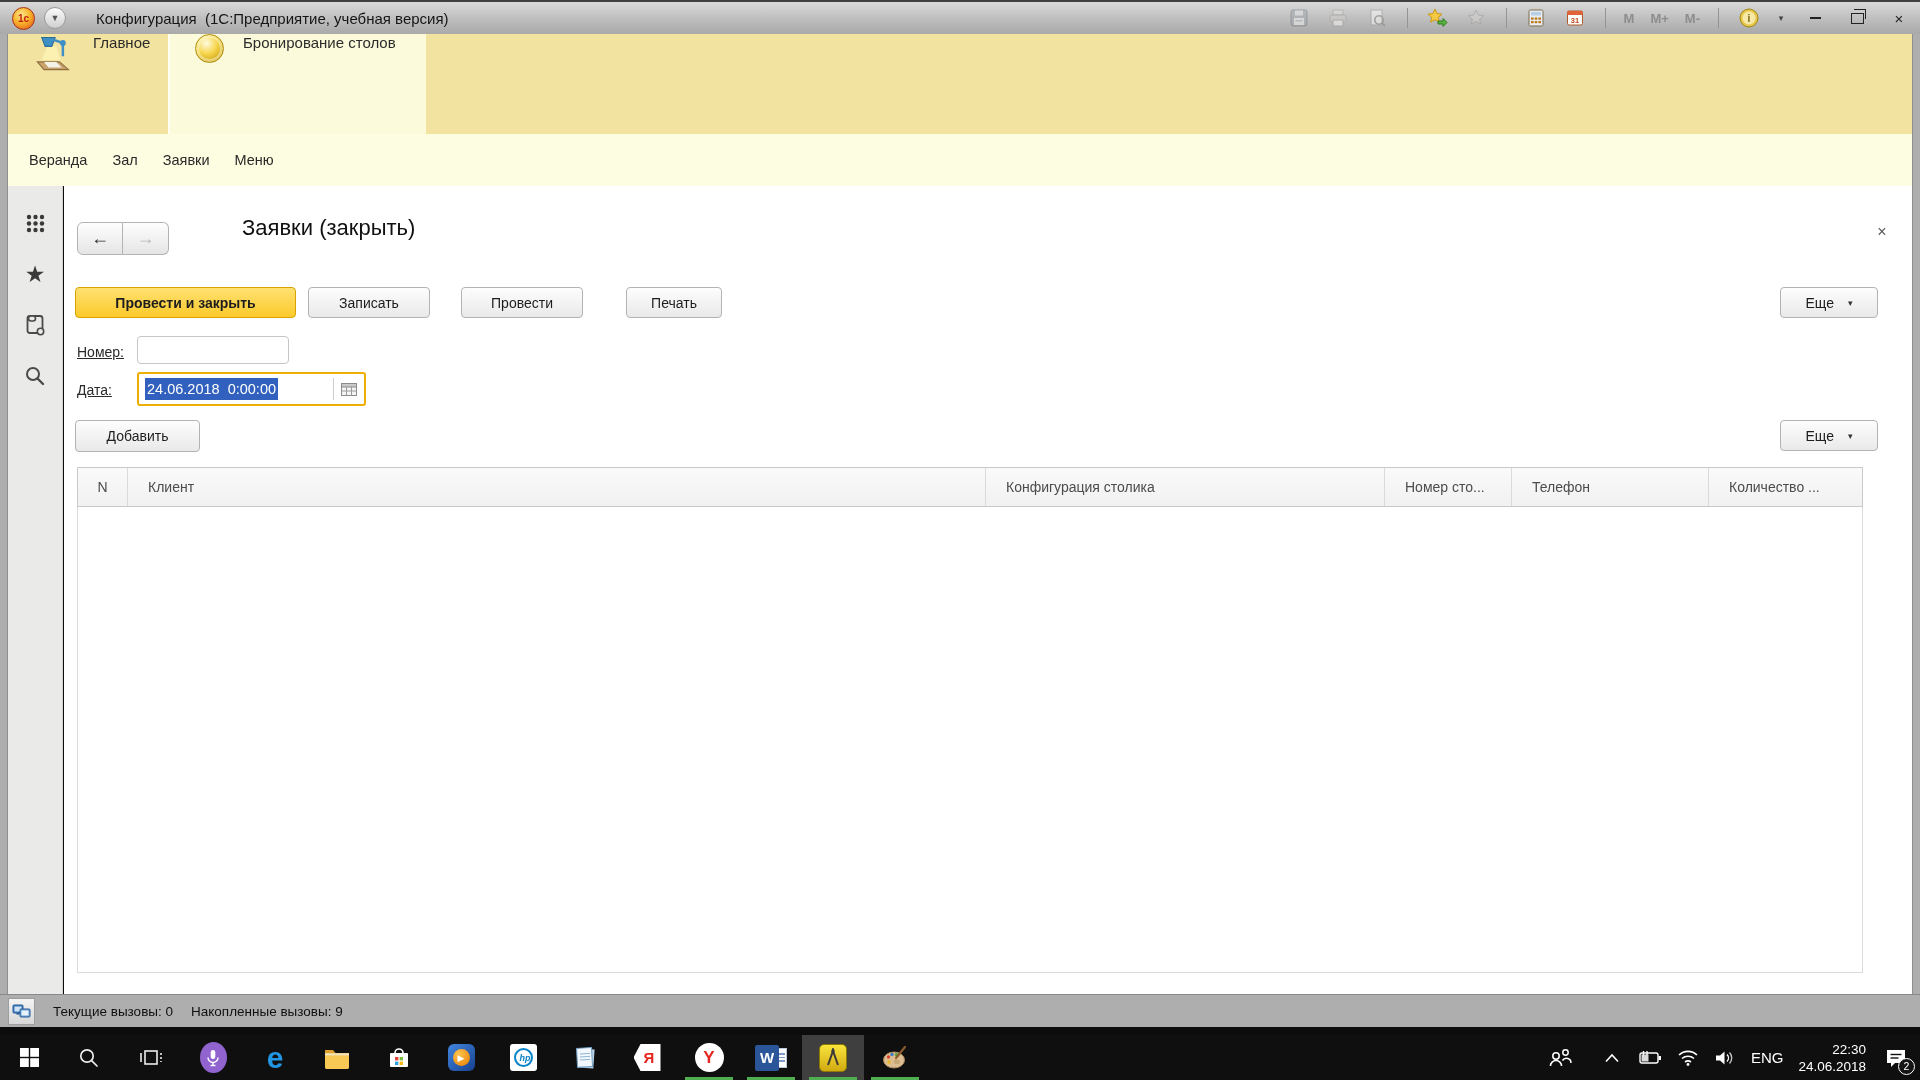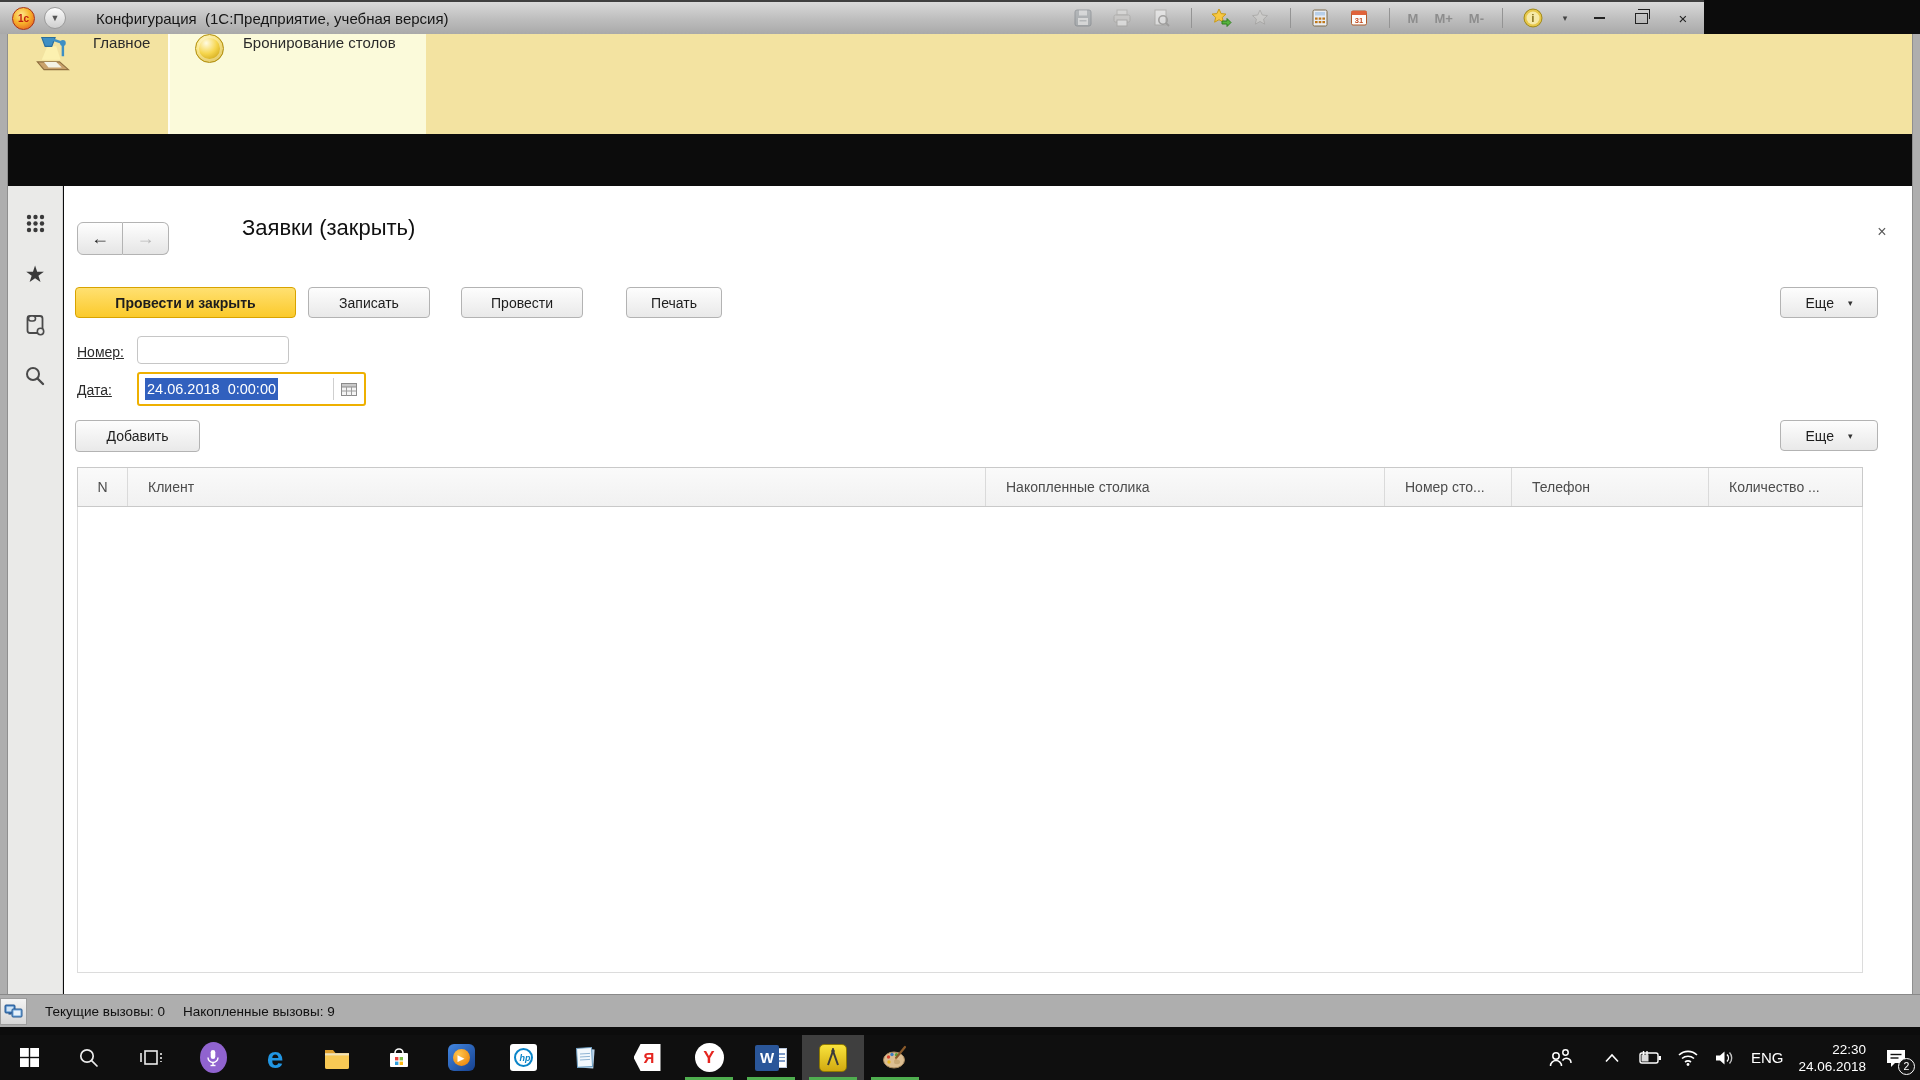--- a/index.html
+++ b/index.html
@@ -1,20 +1,20 @@
 <!DOCTYPE html>
 <html><head>
 <meta charset="utf-8">
 <style>
   html,body{margin:0;padding:0;background:#000;}
   .screen{position:relative;width:1920px;height:1080px;background:#0c0c0c;overflow:hidden;
           font-family:"Liberation Sans",sans-serif;-webkit-font-smoothing:antialiased;}
 
   
-  .titlebar{position:absolute;left:0;top:0;width:1704px;height:34px;box-sizing:border-box;
+  .titlebar{position:absolute;left:0;top:0;width:1920px;height:34px;box-sizing:border-box;
     background:linear-gradient(180deg,#d9d9d9 0%,#bdbdbd 55%,#a9a9a9 100%);
     border-top:2px solid #3f3f3f;display:flex;align-items:center;padding:16px 8px;}
   .logo1c{width:21px;height:21px;border-radius:50%;margin-left:4px;flex:none;
     background:radial-gradient(circle at 40% 32%,#ffe98e 0%,#f7b32a 45%,#e04a1f 100%);
     border:1px solid #a93015;color:#c21f0e;font-weight:bold;font-size:10px;
     display:flex;align-items:center;justify-content:center;}
   .sysmenu{width:20px;height:20px;border-radius:50%;margin-left:9px;flex:none;
     background:linear-gradient(#fbfbfb,#cfcfcf);border:1px solid #9b9b9b;
     display:flex;align-items:center;justify-content:center;color:#555;font-size:9px;}
   .tbtitle{margin-left:30px;font-size:15px;color:#161616;white-space:pre;}
@@ -97,21 +97,21 @@
   .th{display:flex;align-items:center;padding-left:20px;font-size:14px;color:#4c4c4c;
     border-right:1px solid #dadada;box-sizing:border-box;overflow:hidden;white-space:nowrap;}
   .th.c0{width:50px;justify-content:center;padding-left:0;}
   .th.c1{width:858px;} .th.c2{width:399px;} .th.c3{width:127px;} .th.c4{width:197px;}
   .th.c5{flex:1;border-right:none;}
   .tbody{position:absolute;left:13px;top:321px;right:49px;height:466px;background:#fff;
     border:1px solid #dcdcdc;border-top:none;box-sizing:border-box;}
 
   
   .statusbar{position:absolute;left:0;top:994px;width:1920px;height:33px;background:#aeaeae;
-    border-top:1px solid #898989;box-sizing:border-box;display:flex;align-items:center;gap:18px;}
+    border-top:1px solid #898989;box-sizing:border-box;display:flex;align-items:center;gap:18px;padding-left:8px;}
   .sbicon{width:27px;height:27px;background:linear-gradient(#f4f4f4,#d7d7d7);border:1px solid #9d9d9d;
     box-sizing:border-box;display:flex;align-items:center;justify-content:center;}
   .sbtext{font-size:13.5px;color:#101010;}
 
   
   .taskbar{position:absolute;left:0;top:1035px;width:1920px;height:45px;background:#0f0f0f;
     display:flex;align-items:center;}
   .tcell{width:62px;height:45px;display:flex;align-items:center;justify-content:center;position:relative;flex:none;}
   .tcell.active{background:#3f3f3f;}
   .underline{position:absolute;bottom:0;left:7px;right:7px;height:3px;background:#4fae4f;}
@@ -249,20 +249,26 @@
       </span>
       <span class="tablabel">Главное</span>
     </div>
     <div class="tabdiv"></div>
     <div class="tab tab-active">
       <span class="sphere"></span>
       <span class="tablabel">Бронирование столов</span>
     </div>
   </div>
 
+  <div class="menubar">
+    <span class="menuitem">Веранда</span>
+    <span class="menuitem">Зал</span>
+    <span class="menuitem">Заявки</span>
+    <span class="menuitem">Меню</span>
+  </div>
 
   <div class="sidebar">
     <div class="sideico">
       <svg width="19" height="19" viewBox="0 0 19 19">
           <g fill="#3a3a3a">
             <circle cx="3" cy="3" r="2.2"></circle>
             <circle cx="9.5" cy="3" r="2.2"></circle>
             <circle cx="16" cy="3" r="2.2"></circle>
             <circle cx="3" cy="9.5" r="2.2"></circle>
             <circle cx="9.5" cy="9.5" r="2.2"></circle>
@@ -331,21 +337,21 @@
 
     <div class="btn btn-add">Добавить</div>
     <div class="btn btn-more m2">
       <span>Еще</span>
       <span class="caret">▾</span>
     </div>
 
     <div class="thead">
       <div class="th c0">N</div>
       <div class="th c1">Клиент</div>
-      <div class="th c2">Накопленные столика</div>
+      <div class="th c2">Конфигурация столика</div>
       <div class="th c3">Номер сто...</div>
       <div class="th c4">Телефон</div>
       <div class="th c5">Количество ...</div>
     </div>
     <div class="tbody"></div>
   </div>
 
   <div class="statusbar">
     <div class="sbicon">
       <svg width="19" height="17" viewBox="0 0 19 17">

